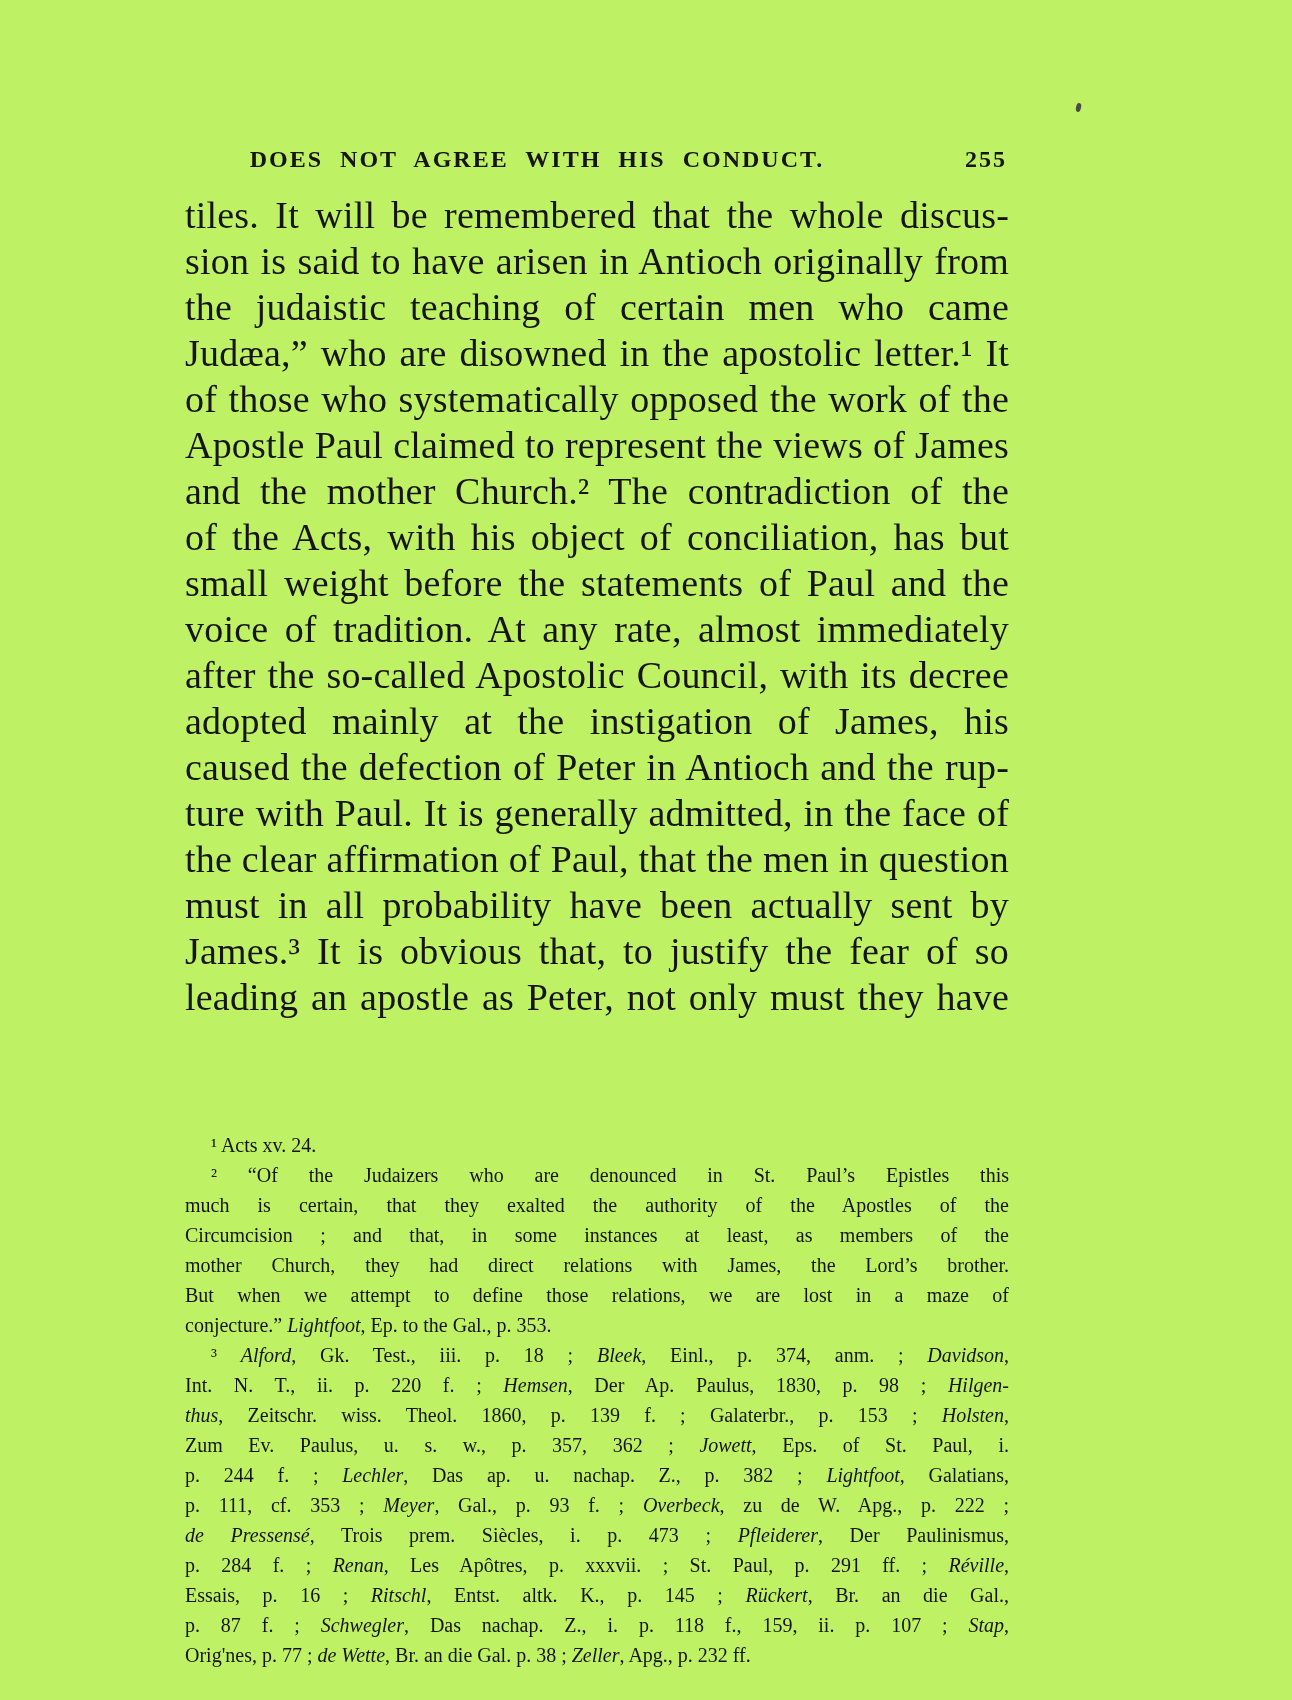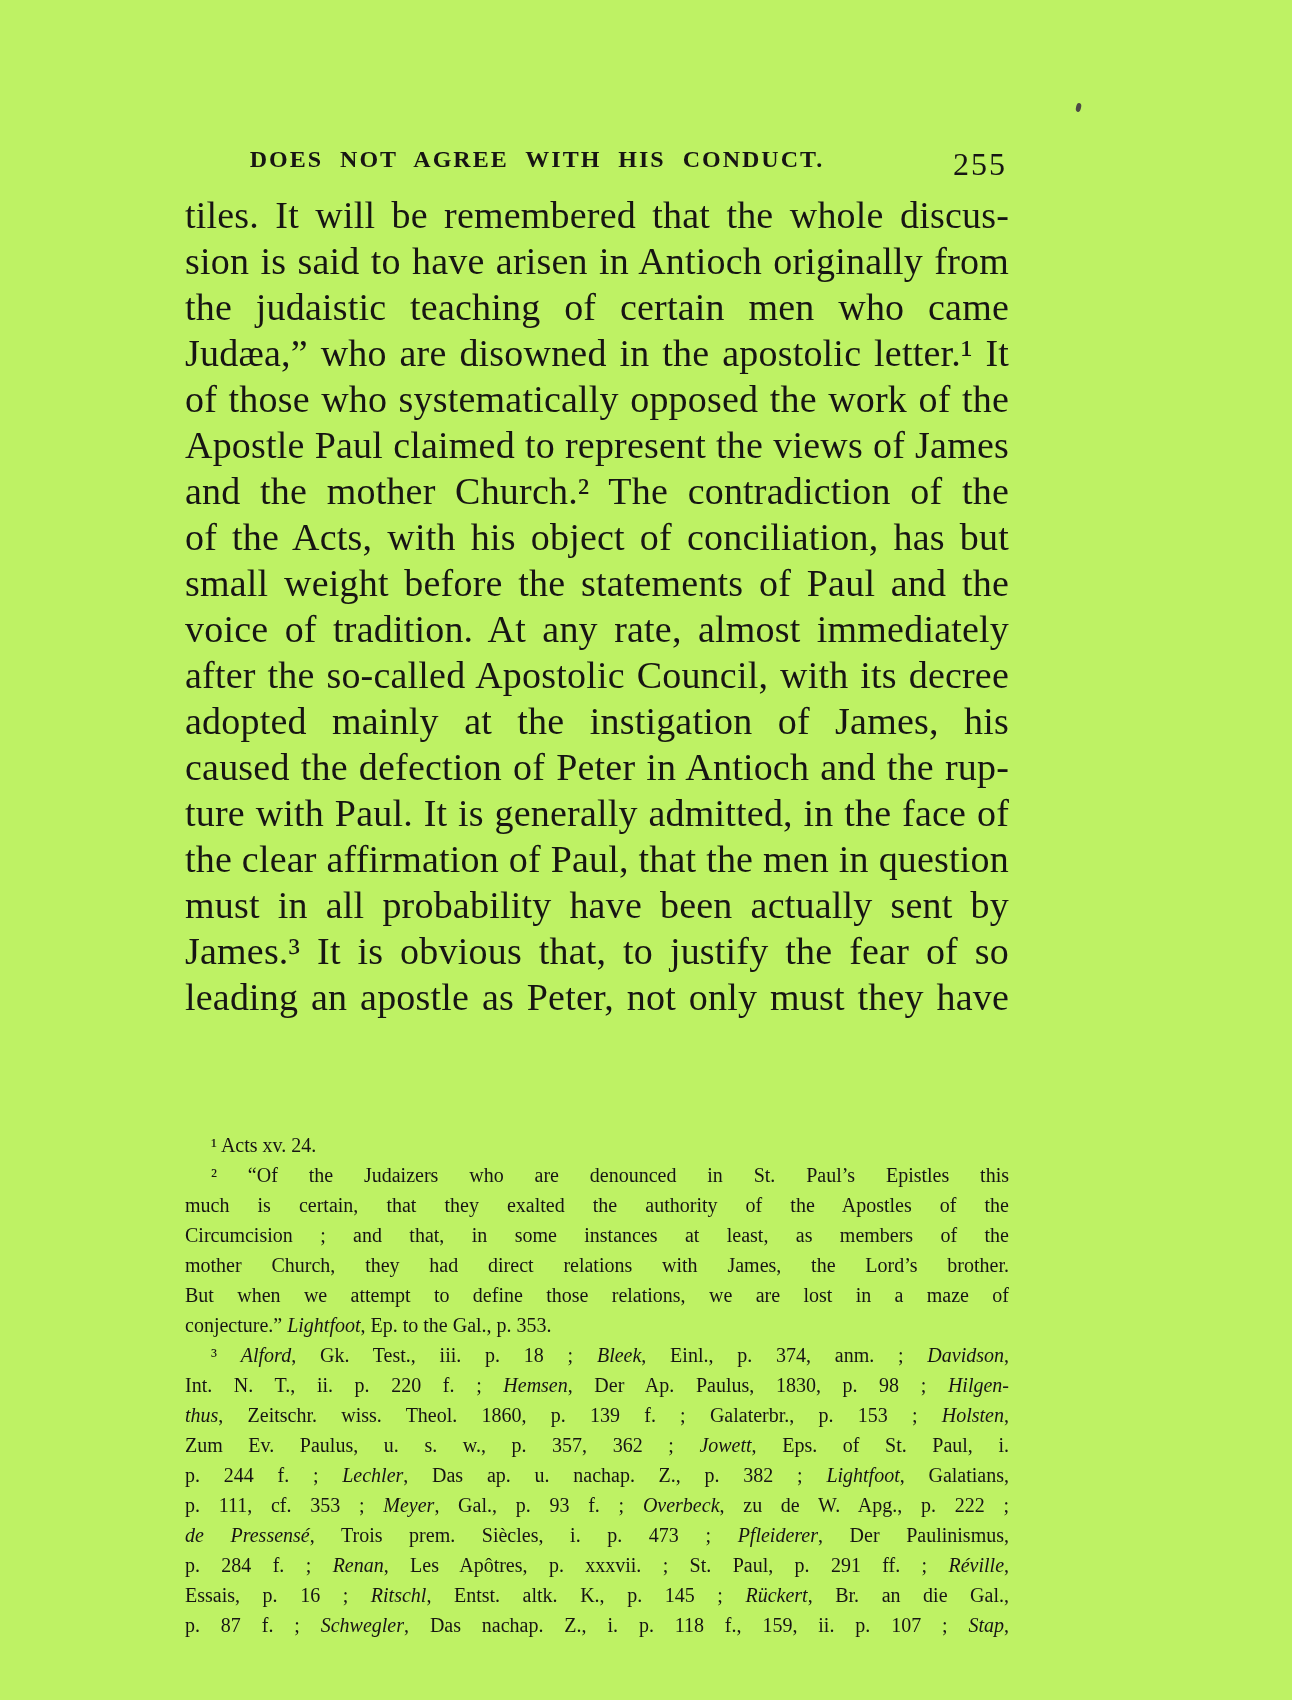--- a/index.html
+++ b/index.html
@@ -29,23 +29,23 @@
     font-size: 24px;
     letter-spacing: 2px;
     word-spacing: 9px;
     font-weight: 700;
     white-space: nowrap;
   }
   .page-number {
     position: absolute;
     right: 2px;
     top: 0;
-    font-size: 32px;
+    font-size: 24px;
     letter-spacing: 2px;
-    font-weight: 400;
+    font-weight: 700;
     margin-left: 16px;
   }
   .body-text {
     position: absolute;
     top: 192px;
     left: 185px;
     width: 824px;
   }
   .bline {
     height: 46px;
@@ -128,15 +128,16 @@
       <div class="fline indent"><span>³ </span><i>Alford</i><span>, Gk. Test., iii. p. 18 ; </span><i>Bleek</i><span>, Einl., p. 374, anm. ; </span><i>Davidson</i><span>,</span></div>
       <div class="fline"><span>Int. N. T., ii. p. 220 f. ; </span><i>Hemsen</i><span>, Der Ap. Paulus, 1830, p. 98 ; </span><i>Hilgen-</i></div>
       <div class="fline"><i>thus</i><span>, Zeitschr. wiss. Theol. 1860, p. 139 f. ; Galaterbr., p. 153 ; </span><i>Holsten</i><span>,</span></div>
       <div class="fline"><span>Zum Ev. Paulus, u. s. w., p. 357, 362 ; </span><i>Jowett</i><span>, Eps. of St. Paul, i.</span></div>
       <div class="fline"><span>p. 244 f. ; </span><i>Lechler</i><span>, Das ap. u. nachap. Z., p. 382 ; </span><i>Lightfoot</i><span>, Galatians,</span></div>
       <div class="fline"><span>p. 111, cf. 353 ; </span><i>Meyer</i><span>, Gal., p. 93 f. ; </span><i>Overbeck</i><span>, zu de W. Apg., p. 222 ;</span></div>
       <div class="fline"><i>de Pressensé</i><span>, Trois prem. Siècles, i. p. 473 ; </span><i>Pfleiderer</i><span>, Der Paulinismus,</span></div>
       <div class="fline"><span>p. 284 f. ; </span><i>Renan</i><span>, Les Apôtres, p. xxxvii. ; St. Paul, p. 291 ff. ; </span><i>Réville</i><span>,</span></div>
       <div class="fline"><span>Essais, p. 16 ; </span><i>Ritschl</i><span>, Entst. altk. K., p. 145 ; </span><i>Rückert</i><span>, Br. an die Gal.,</span></div>
       <div class="fline"><span>p. 87 f. ; </span><i>Schwegler</i><span>, Das nachap. Z., i. p. 118 f., 159, ii. p. 107 ; </span><i>Stap</i><span>,</span></div>
+      <div class="fline flush"><span>Orig'nes, p. 77 ; </span><i>de Wette</i><span>, Br. an die Gal. p. 38 ; </span><i>Zeller</i><span>, Apg., p. 232 ff.</span></div>
     </div>
 
 </div>
 
 </body></html>

